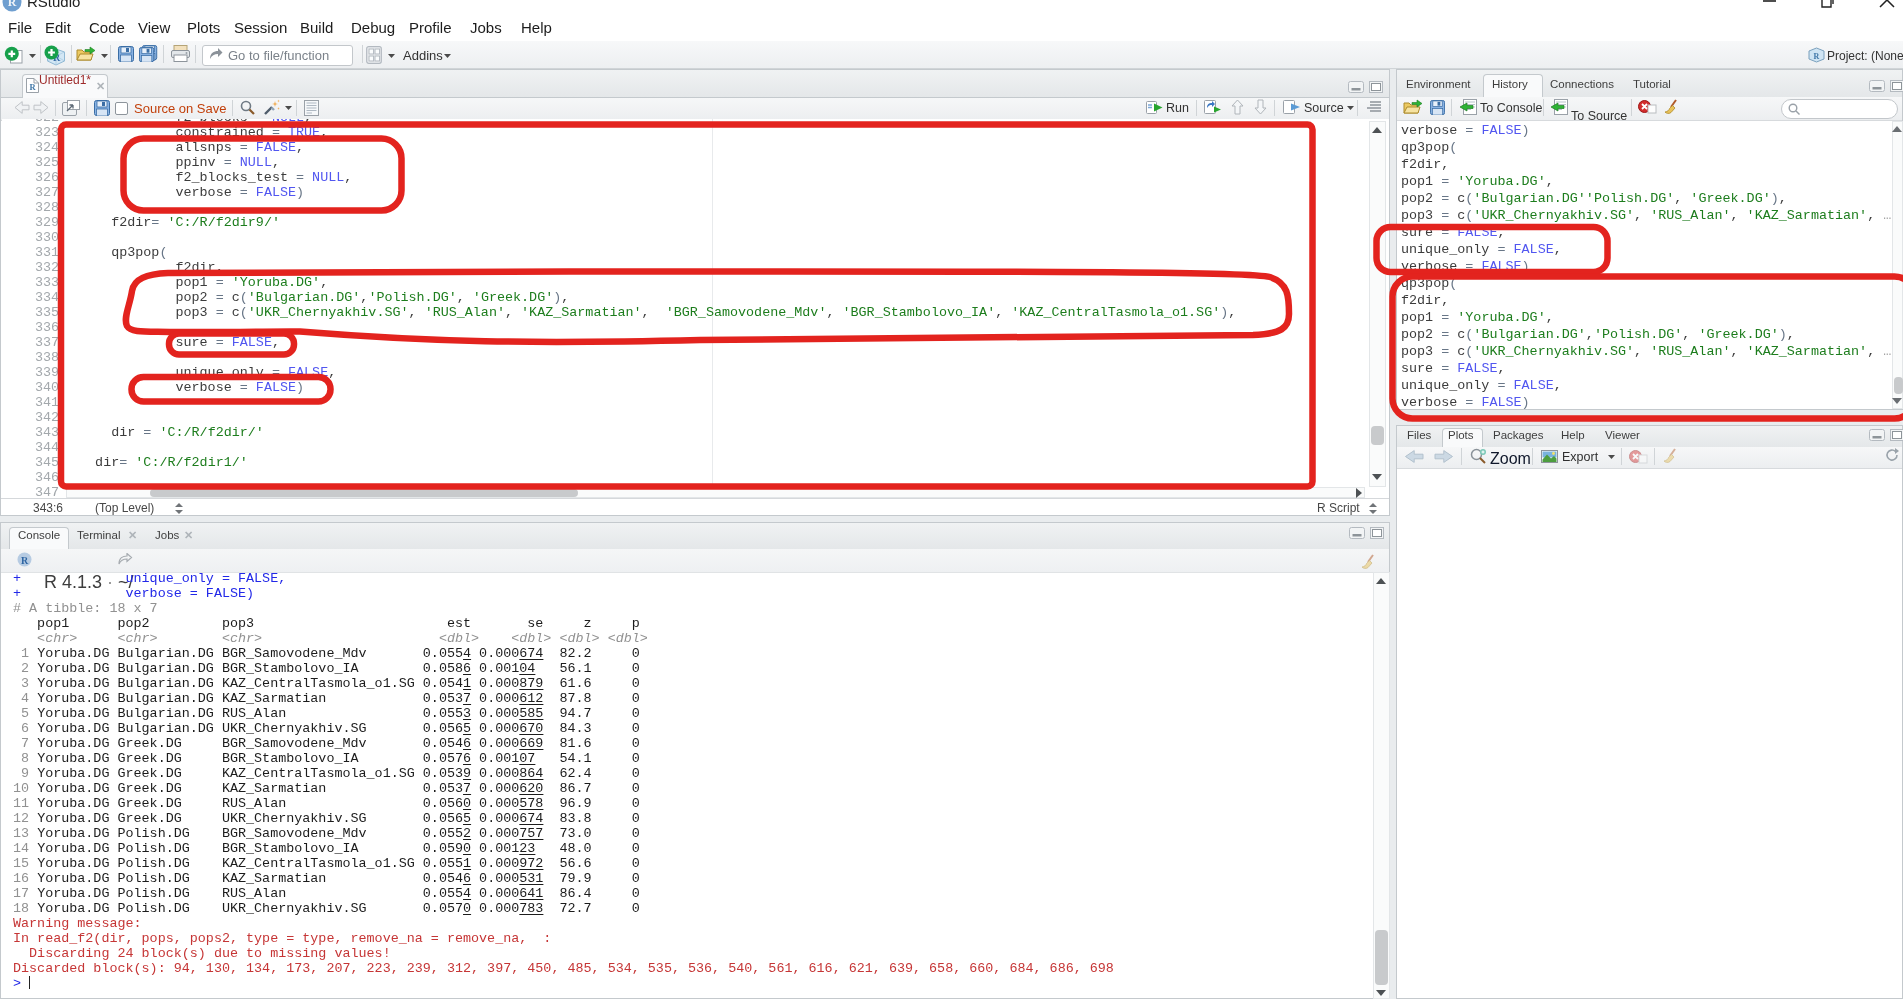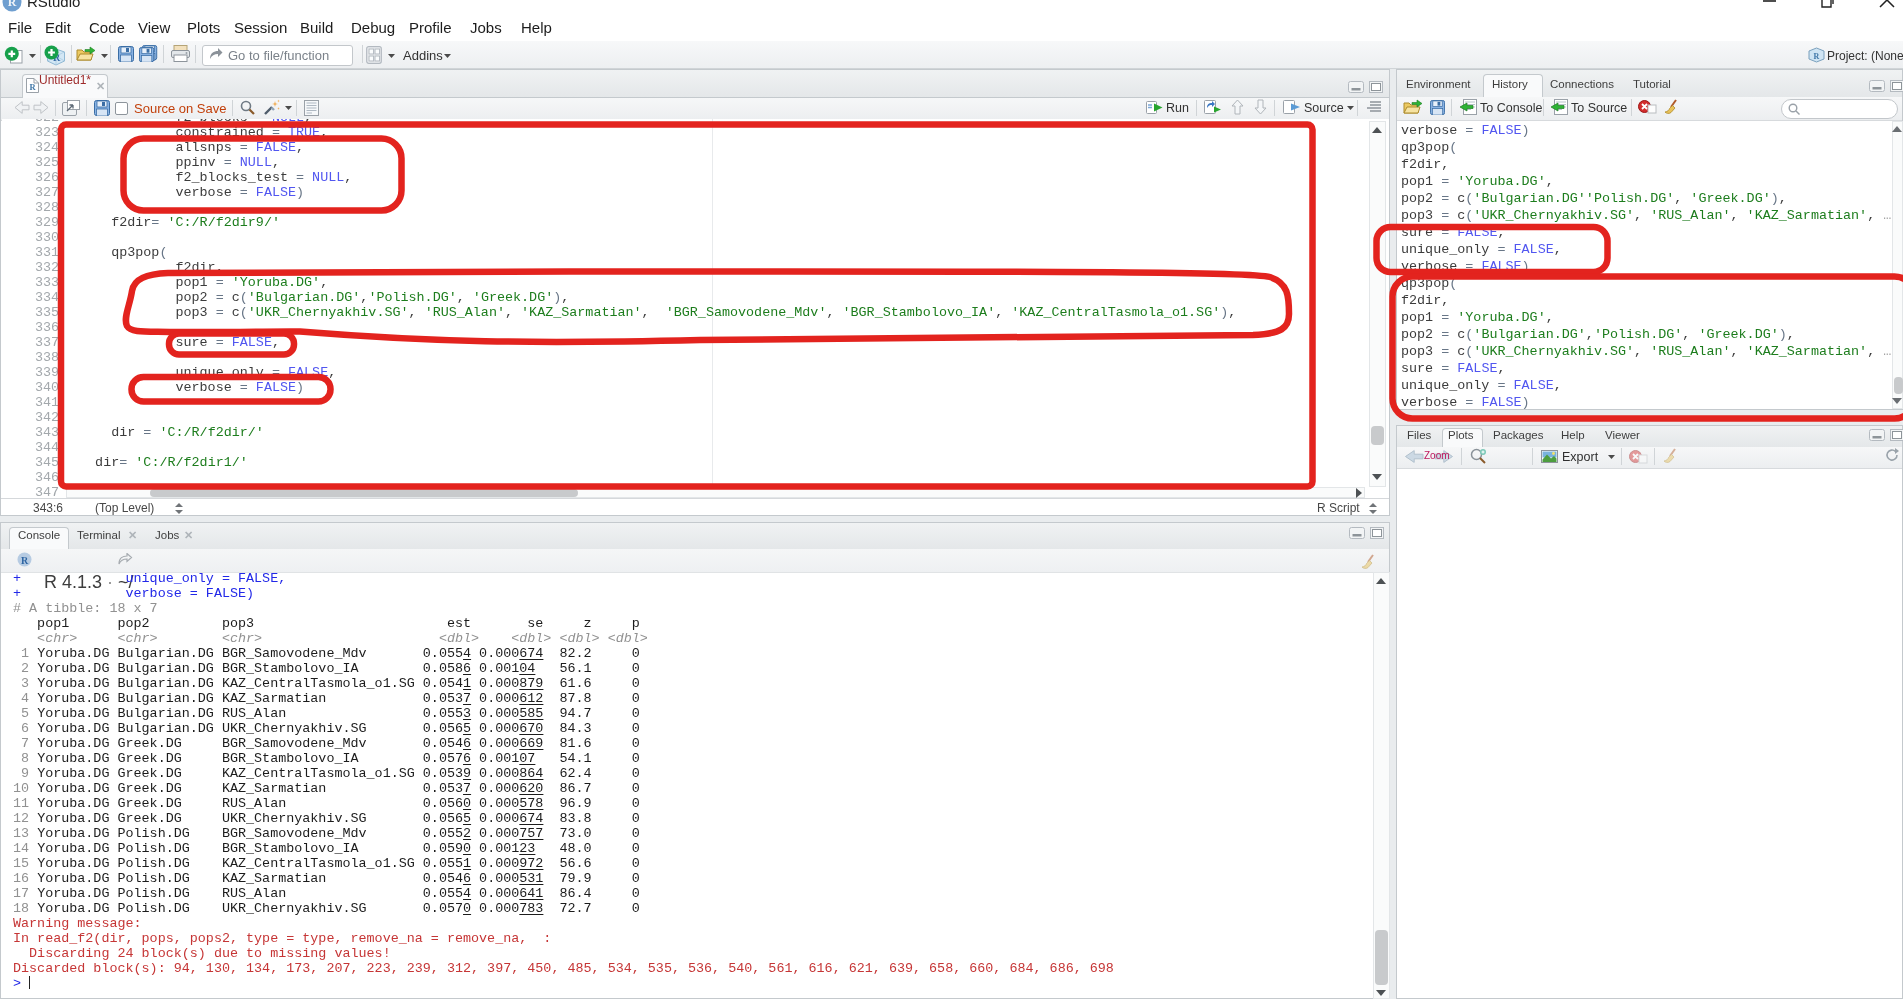--- a/index.html
+++ b/index.html
@@ -410,21 +410,21 @@
     <path d="M6 3 H16 M6 5.5 H16 M6 8 H16 M6 10.5 H12" stroke="#b9c3cc" stroke-width="1"></path>
     <path d="M8 6.5 L8 4 L1 8 L8 12 L8 9.5 L14 9.5 L14 6.5 Z" fill="#2eb335" stroke="#1d7d22" stroke-width="0.7"></path>
   </svg>
 <div class="txt" style="left:1480px;top:101px;font-size:12.5px;color:#333">To Console</div>
 <div class="sep" style="left:1543px;top:99px;height:17px"></div>
 <svg class="ic " style="left:1550px;top:99px" width="18" height="16" viewBox="0 0 18 16">
     <rect x="4.5" y="0.5" width="13" height="15" fill="#fff" stroke="#9aa1a8"></rect>
     <path d="M6 3 H16 M6 5.5 H16 M6 8 H16 M6 10.5 H12" stroke="#b9c3cc" stroke-width="1"></path>
     <path d="M8 6.5 L8 4 L1 8 L8 12 L8 9.5 L14 9.5 L14 6.5 Z" fill="#2eb335" stroke="#1d7d22" stroke-width="0.7"></path>
   </svg>
-<div class="txt" style="left:1571px;top:101px;font-size:12.5px;color:#333">To Source</div>
+<div class="txt" style="left:1571px;top:109px;font-size:12.5px;color:#333">To Source</div>
 <div class="sep" style="left:1631px;top:99px;height:17px"></div>
 <svg class="ic " style="left:1638px;top:100px" width="19" height="14" viewBox="0 0 19 14">
     <circle cx="6.5" cy="6.5" r="6" fill="#d22d2d" stroke="#9d1515"></circle>
     <path d="M4 4 L9 9 M9 4 L4 9" stroke="#fff" stroke-width="1.8"></path>
     <rect x="10" y="5" width="8" height="8" fill="#fdfdfd" stroke="#b9bdc0"></rect>
   </svg>
 <svg class="ic " style="left:1663px;top:99px" width="15" height="16" viewBox="0 0 15 16">
     <path d="M13 1 L8 8" stroke="#b05a2a" stroke-width="2"></path>
     <path d="M9.5 6.5 L12 9 L8 13.5 C6.5 15 3 14.5 2 13 C4.5 12.5 6 11.5 6.5 9.5 Z" fill="#e8c25a" stroke="#b08a28" stroke-width="0.8"></path>
   </svg>
@@ -478,21 +478,21 @@
 <svg class="ic dis" style="left:1434px;top:449px" width="20" height="15" viewBox="0 0 20 15">
     <path d="M1 5.2 L9.8 5.2 L9.8 1.6 L18.5 7.5 L9.8 13.4 L9.8 9.8 L1 9.8 Z" fill="#ccd9e4" stroke="#b2c1cd"></path>
   </svg>
 <div class="sep" style="left:1461px;top:448px;height:17px"></div>
 <svg class="ic dis" style="left:1470px;top:448px" width="17" height="17" viewBox="0 0 17 17">
     <circle cx="6.5" cy="6.5" r="5" fill="none" stroke="#8a9299" stroke-width="1.5"></circle>
     <path d="M10 10 L15 15" stroke="#8a5a2a" stroke-width="2"></path>
     <circle cx="13" cy="4" r="3" fill="#7cc9b8"></circle>
     <path d="M13 2.5 V5.5 M11.5 4 H14.5" stroke="#fff" stroke-width="1"></path>
   </svg>
-<div class="txt" style="left:1424px;top:450px;font-size:10px;color:#be185d">Zoom</div>
+<div class="txt" style="left:1490px;top:450px;font-size:16px;color:#0f172a">Zoom</div>
 <div class="sep" style="left:1532px;top:448px;height:17px"></div>
 <svg class="ic " style="left:1541px;top:449px" width="17" height="15" viewBox="0 0 17 15">
     <rect x="0.5" y="1.5" width="16" height="12" fill="#fff" stroke="#8d949b"></rect>
     <rect x="1.5" y="2.5" width="14" height="6" fill="#7ab3dd"></rect>
     <path d="M1.5 10.5 L6 5.5 L10 9.5 L13 7 L15.5 9.5 L15.5 13 L1.5 13 Z" fill="#4d9e3f"></path>
     <circle cx="12.5" cy="4.5" r="1.4" fill="#f5e26a"></circle>
   </svg>
 <div class="txt" style="left:1562px;top:450px;font-size:12.5px;color:#2f2f2f">Export</div>
 <svg class="ic " style="left:1608px;top:455px" width="7" height="4" viewBox="0 0 7 4">
     <path d="M0 0 L7 0 L3.5 4 Z" fill="#4a4a4a"></path>

